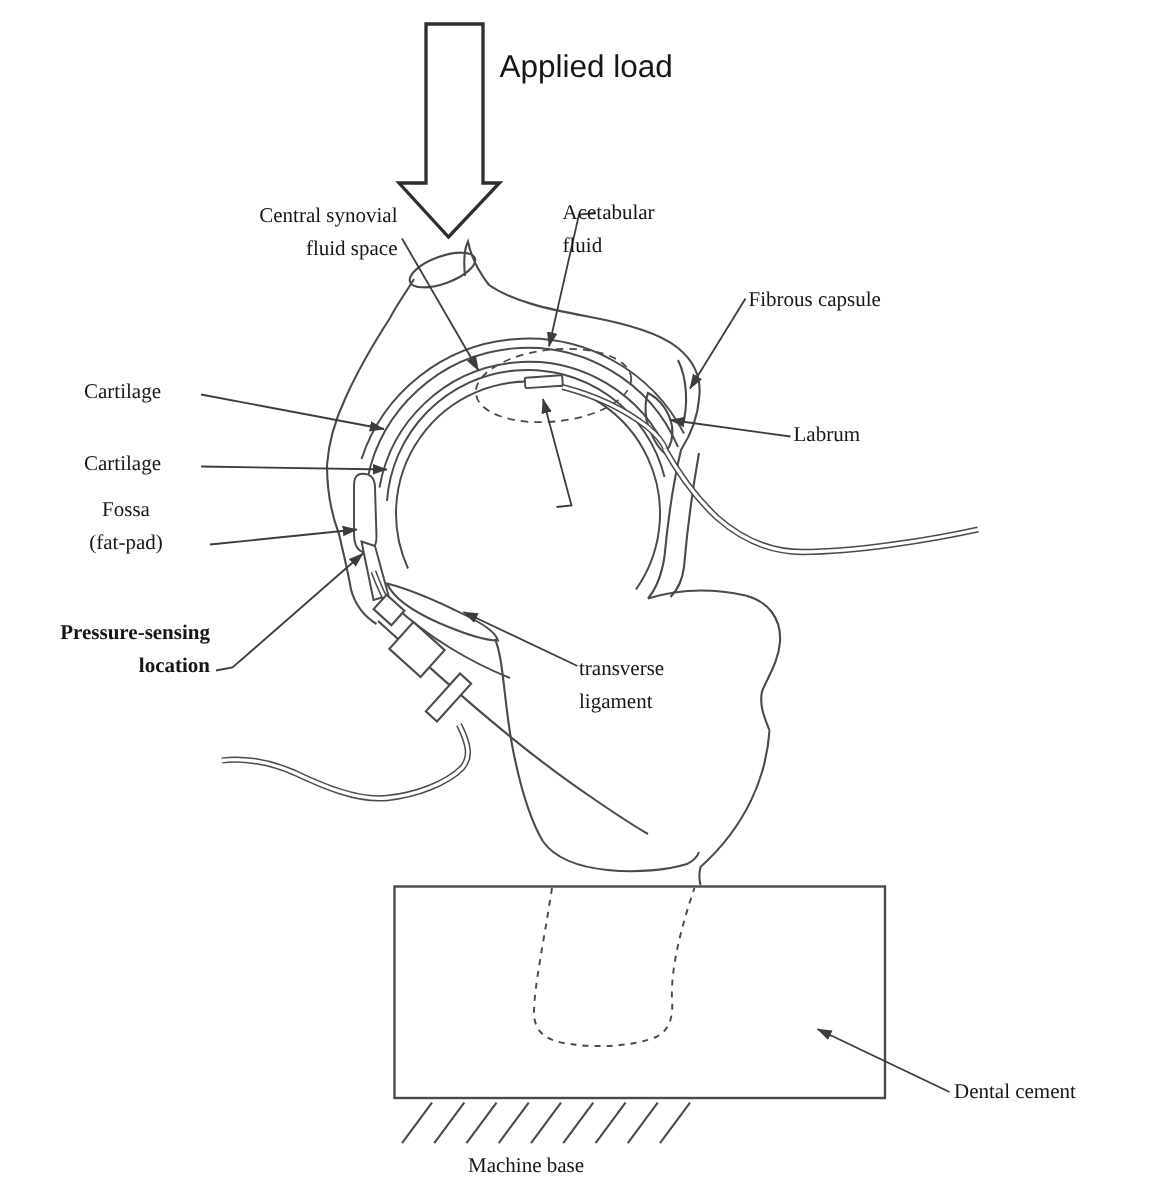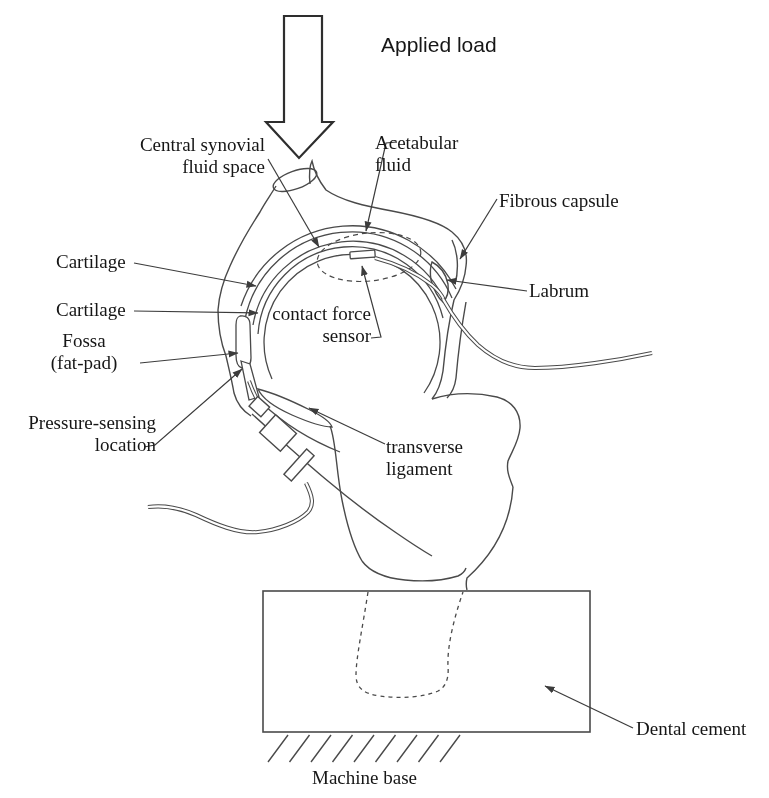--- a/index.html
+++ b/index.html
@@ -2,21 +2,21 @@
 <html><head>
 <meta charset="utf-8">
 <style>
   html,body{margin:0;padding:0;background:#ffffff;}
   #stage{
     position:relative;width:769px;height:798px;background:#ffffff;overflow:hidden;
     font-family:"Liberation Serif", serif;color:#161616;
   }
   #stage svg{position:absolute;left:0;top:0;}
   .lbl{
-    position:absolute;font-size:19px;line-height:21.5px;color:#161616;
+    position:absolute;font-size:14px;line-height:21.5px;color:#161616;
     font-family:"Liberation Serif", serif;white-space:nowrap;
   }
   .lbl.sans{font-family:"Liberation Sans", sans-serif;font-size:21px;}
   .ta-r{text-align:right;}
   .ta-l{text-align:left;}
   .lbl span{display:block;}
 </style>
 </head>
 <body>
 
@@ -113,49 +113,45 @@
       <path d="M371,338 L381,337 L362,266" marker-end="url(#ah)"></path>
       <path d="M140,363 L238,353" marker-end="url(#ah)"></path>
       <path d="M144,447 L155,445 L242,369" marker-end="url(#ah)"></path>
       <path d="M385,444 L309,408" marker-end="url(#ah)"></path>
       <path d="M633,728 L545,686" marker-end="url(#ah)"></path>
     </g>
 
     <path d="M284,16 L322,16 L322,122 L333,122 L299,158 L266,122 L284,122 Z" fill="#ffffff" stroke="#2e2e2e" stroke-width="2.2"></path>
   </svg>
 
-  <div class="lbl sans ta-l" style="left:333px;top:34px;margin-left:48px;">Applied load</div>
+  <div class="lbl sans ta-l" style="left:333px;top:34px;">Applied load</div>
 
   <div class="lbl ta-r" style="left:90px;top:134px;width:175px;">
     <span>Central synovial</span>
     <span>fluid space</span>
   </div>
 
   <div class="lbl ta-l" style="left:375px;top:132px;">
     <span>Acetabular</span>
     <span>fluid</span>
   </div>
 
   <div class="lbl ta-l" style="left:499px;top:190px;">Fibrous capsule</div>
 
   <div class="lbl ta-l" style="left:56px;top:251px;">Cartilage</div>
 
   <div class="lbl ta-l" style="left:56px;top:299px;">Cartilage</div>
 
-  <div class="lbl ta-r" style="left:240px;top:303px;width:131px;">
-    <span>contact force</span>
-    <span>sensor</span>
-  </div>
 
   <div class="lbl ta-r" style="left:30px;top:330px;width:108px;text-align:center;">
     <span>Fossa</span>
     <span>(fat-pad)</span>
   </div>
 
-  <div class="lbl ta-r" style="left:16px;top:412px;width:140px;">
+  <div class="lbl ta-r" style="left:0px;top:412px;width:140px;font-weight:bold;">
     <span>Pressure-sensing</span>
     <span>location</span>
   </div>
 
   <div class="lbl ta-l" style="left:529px;top:280px;">Labrum</div>
 
   <div class="lbl ta-l" style="left:386px;top:436px;">
     <span>transverse</span>
     <span>ligament</span>
   </div>

